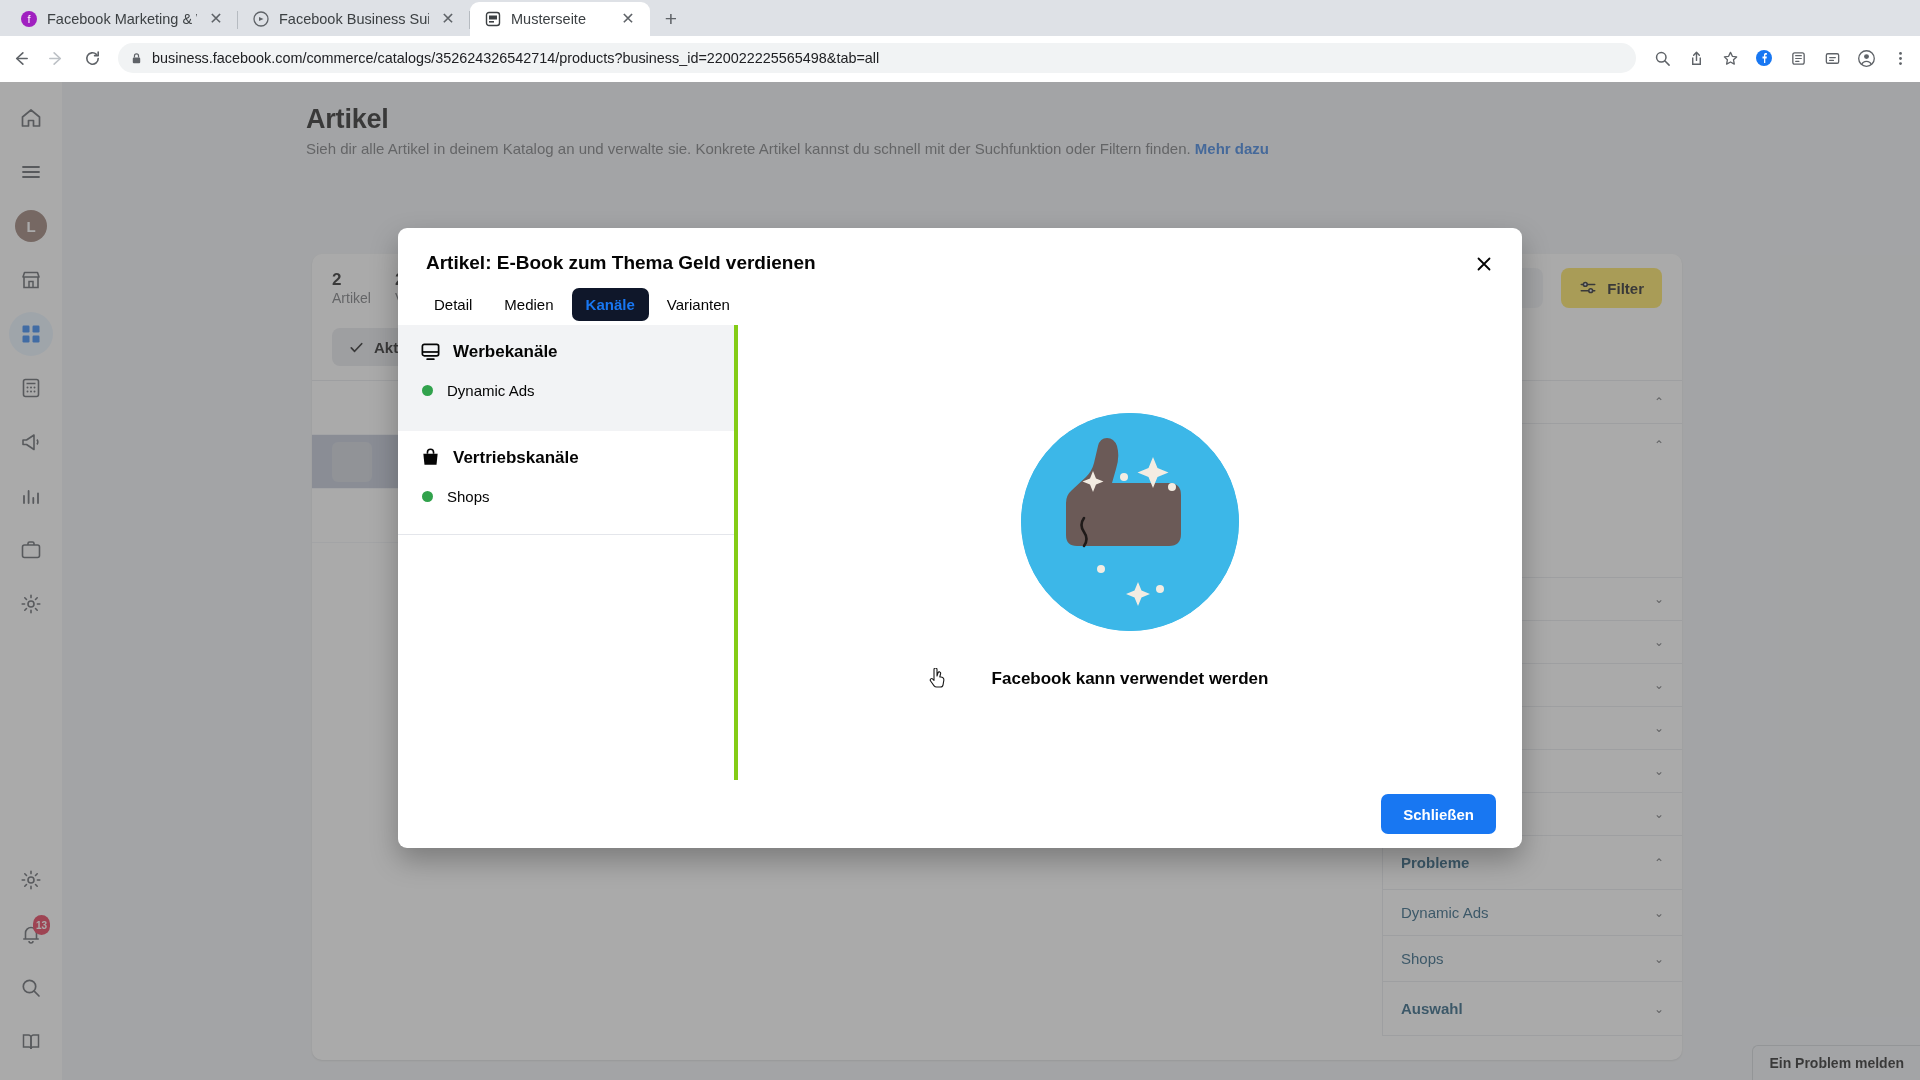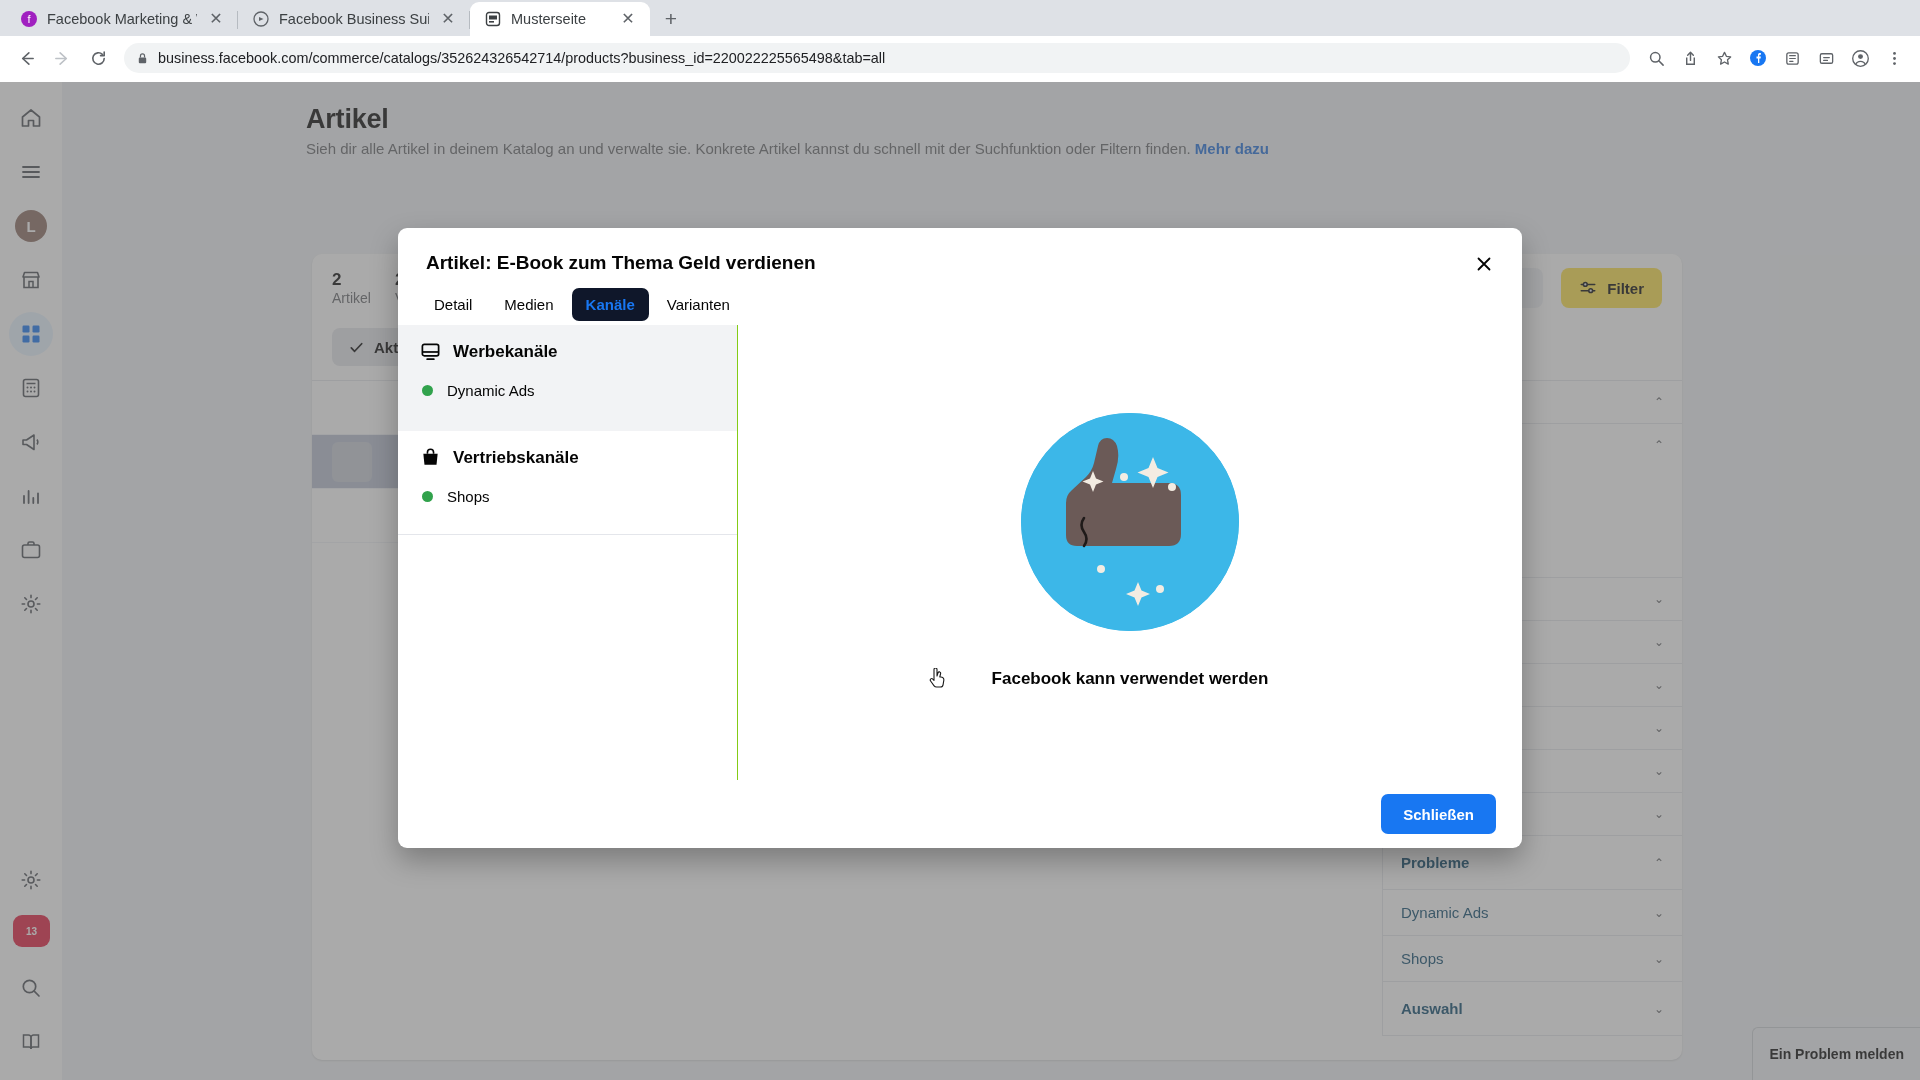--- a/index.html
+++ b/index.html
@@ -28,21 +28,21 @@
   .tab.inactive:last-of-type::after{ display:none; }
   .tab.active { background:#fff; }
   .tab-fav { width:18px; height:18px; flex:0 0 18px; display:flex; align-items:center; justify-content:center; }
   .tab-title { flex:1; white-space:nowrap; overflow:hidden; text-overflow:clip; font-size:14.5px; }
   .tab-close { width:20px; height:20px; flex:0 0 20px; display:flex; align-items:center; justify-content:center;
     color:#5f6368; font-size:16px; line-height:1; }
   .newtab { width:34px; height:34px; display:flex; align-items:center; justify-content:center;
     color:#5f6368; font-size:21px; margin-left:4px; margin-bottom:0;}
 
   .toolbar {
-    height:44px; background:#fff; display:flex; align-items:center; gap:4px; padding:0 10px;
+    height:44px; background:#fff; display:flex; align-items:center; gap:4px; padding:0 4px;
   }
   .tb-btn { width:32px; height:32px; display:flex; align-items:center; justify-content:center;
     color:#5f6368; border-radius:50%; flex:0 0 32px;}
   .omnibox {
     flex:1; height:30px; background:#f1f3f4; border-radius:16px; display:flex; align-items:center;
     gap:9px; padding:0 12px; margin:0 6px; min-width:0;
   }
   .omnibox .url { font-size:14.4px; color:#202124; white-space:nowrap; overflow:hidden; text-overflow:ellipsis; }
   .tb-right { display:flex; align-items:center; gap:2px; }
 
@@ -60,21 +60,21 @@
   
   .rail { position:absolute; left:0; top:0; width:62px; height:998px; background:#fff;
     display:flex; flex-direction:column; align-items:center; padding-top:14px; }
   .rail-ico { width:44px; height:44px; border-radius:50%; display:flex; align-items:center; justify-content:center;
     color:#4b4f56; margin-bottom:10px; position:relative; }
   .rail-ico.selected { background:#e7f3ff; color:#1877f2;}
   .rail-avatar { width:32px; height:32px; border-radius:50%; background:#8d6e63; color:#fff;
     display:flex; align-items:center; justify-content:center; font-size:15px; font-weight:bold;}
   .rail-spacer{ flex:1; }
   .badge { position:absolute; top:3px; right:3px; background:#e41e3f; color:#fff; font-size:10px;
-    border-radius:9px; min-width:17px; height:32px; display:flex; align-items:center; justify-content:center; padding:0 13px; font-weight:bold;}
+    border-radius:9px; min-width:17px; height:20px; display:flex; align-items:center; justify-content:center; padding:0 3px; font-weight:bold;}
 
   
   .content { position:absolute; left:62px; top:0; right:0; bottom:0; }
   .hdr { padding:22px 44px 0 244px; }
   .hdr h1 { font-size:27px; color:#050505; font-weight:bold; letter-spacing:-0.2px;}
   .hdr p { font-size:15px; color:#65676b; margin-top:5px;}
   .hdr p a { color:#216fdb; text-decoration:none; font-weight:600;}
   .hdr-actions { position:absolute; right:40px; top:100px; display:flex; gap:10px; align-items:center;}
   .btn-primary { background:#1877f2; color:#fff; border-radius:6px; height:40px; padding:0 16px;
      display:flex; align-items:center; gap:10px; font-size:15px; font-weight:bold; }
@@ -99,35 +99,35 @@
   .tbl-row { display:flex; height:54px; align-items:center; border-bottom:1px solid #f0f2f5; padding:0 20px; gap:16px;}
   .thumb { width:40px; height:40px; border-radius:6px; background:#c7ccd6;}
   .tbl-row.sel { background:#b8bfd0; }
   .rightpanel { width:300px; border-left:1px solid #e4e6eb; padding:0; }
   .rp-sec { border-bottom:1px solid #e4e6eb; padding:14px 18px; display:flex; align-items:center; justify-content:space-between;}
   .rp-sec .t { font-size:15px; color:#0c4a6e; font-weight:bold;}
   .rp-sec .t.reg { font-weight:normal;}
   .chev { color:#65676b; font-size:12px; }
 
   .report { position:absolute; right:0; bottom:0; background:#f0f2f5; border:1px solid #ccd0d5;
-    border-right:0; border-bottom:0; border-radius:6px 0 0 0; padding:18px 16px; font-size:14px; color:#050505;
+    border-right:0; border-bottom:0; border-radius:6px 0 0 0; padding:9px 16px; font-size:14px; color:#050505;
     font-weight:600;}
 
   
   .scrim { position:absolute; left:0; top:82px; right:0; bottom:0; background:rgba(100,100,100,.55); }
   .modal { position:absolute; left:398px; top:228px; width:1124px; height:620px; background:#fff;
     border-radius:9px; box-shadow:0 12px 28px rgba(0,0,0,.28); }
   .modal-title { font-size:19px; font-weight:bold; color:#050505; padding:24px 28px 0 28px;}
   .modal-close { position:absolute; right:22px; top:20px; width:32px; height:32px; border-radius:50%;
     display:flex; align-items:center; justify-content:center; color:#050505;}
   .tabs { display:flex; gap:4px; padding:14px 22px 0 22px; }
   .tabitem { padding:8px 14px; border-radius:7px; font-size:15px; color:#050505; }
   .tabitem.active { background:#0f172a; color:#1877f2; font-weight:bold;}
   .modal-body { position:absolute; left:0; top:97px; right:0; bottom:68px; display:flex; }
-  .mcol-left { width:340px; border-right:1px solid #84cc16; }
+  .mcol-left { width:340px; border-right:4px solid #84cc16; }
   .grp { padding:16px 22px 10px 22px; display:flex; align-items:center; gap:12px;}
   .grp .gt { font-size:17px; font-weight:bold; color:#050505;}
   .chan { display:flex; align-items:center; gap:14px; padding:10px 22px 10px 24px; font-size:15px; color:#050505;}
   .dot { width:11px; height:11px; border-radius:50%; background:#31a24c; flex:0 0 11px;}
   .hl { background:#f2f3f5; }
   .mcol-right { flex:1; display:flex; flex-direction:column; align-items:center; justify-content:flex-start;
     padding-top:88px; }
   .thumbcircle { width:218px; height:218px; border-radius:50%; background:#3cb7e8; position:relative; overflow:hidden;}
   .mstatus { margin-top:38px; font-size:17px; font-weight:bold; color:#050505;}
   .modal-footer { position:absolute; left:0; right:0; bottom:0; height:68px; display:flex;

